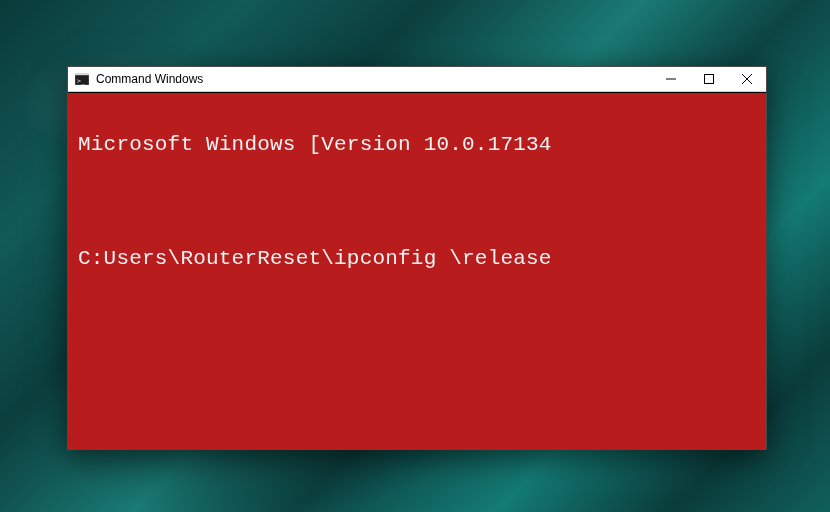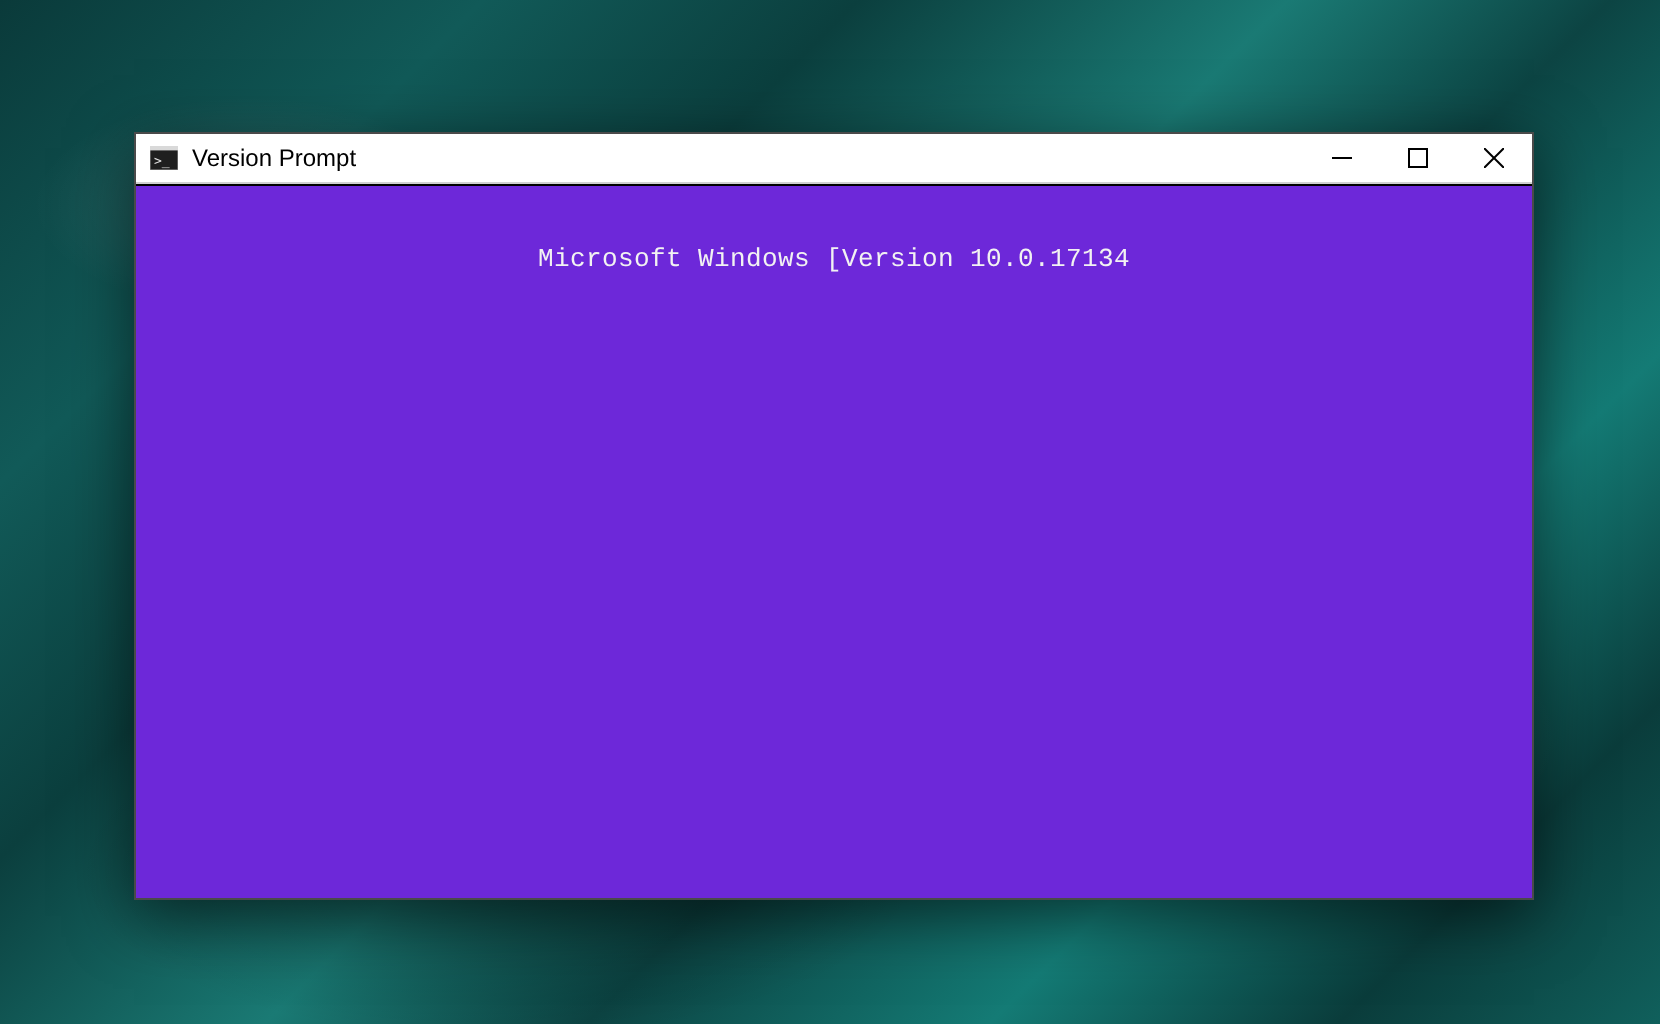--- a/index.html
+++ b/index.html
@@ -33,43 +33,43 @@
   .title-text{
     font-size:12px;color:#000;flex:0 0 auto;line-height:24px;
   }
   .title-spacer{flex:1 1 auto}
   .win-btn{
     width:38px;height:24px;display:flex;align-items:center;justify-content:center;
     color:#000;
   }
   .win-btn svg{display:block}
   .terminal{
-    flex:1 1 auto;background:#6d28d9;color:#f2f2f2;
-    font-family:Consolas,"Courier New",monospace;font-size:13px;
+    flex:1 1 auto;background:#b91c1c;color:#f2f2f2;
+    font-family:Consolas,"Courier New",monospace;font-size:21px;
     line-height:1.35;padding:10px 10px;letter-spacing:0.2px;
-    white-space:pre;overflow:hidden;border-top:1px solid #000;text-align:center;
+    white-space:pre;overflow:hidden;border-top:1px solid #000;
   }
   .blank-line{height:1.35em}
 </style>
 </head>
 <body>
 
 <div class="desktop">
 
   <div class="window">
 
     <div class="titlebar">
       <span class="app-icon">
         <svg width="14" height="12" viewBox="0 0 14 12">
           <rect x="0" y="0" width="14" height="12" fill="#1f1f1f" stroke="#888" stroke-width="0.6"></rect>
           <rect x="0" y="0" width="14" height="2.2" fill="#d9d9d9"></rect>
           <text x="2" y="9.5" font-family="Consolas,monospace" font-size="6.5" fill="#eaeaea">&gt;_</text>
         </svg>
       </span>
-      <span class="title-text">Version Prompt</span>
+      <span class="title-text">Command Windows</span>
       <span class="title-spacer"></span>
       <div class="win-btn">
         <svg width="10" height="10" viewBox="0 0 10 10">
             <line x1="0" y1="5" x2="10" y2="5" stroke="currentColor" stroke-width="1"></line>
           </svg>
       </div>
       <div class="win-btn">
         <svg width="10" height="10" viewBox="0 0 10 10">
             <rect x="0.5" y="0.5" width="9" height="9" fill="none" stroke="currentColor" stroke-width="1"></rect>
           </svg>
@@ -78,17 +78,18 @@
         <svg width="10" height="10" viewBox="0 0 10 10">
           <line x1="0" y1="0" x2="10" y2="10" stroke="currentColor" stroke-width="1"></line>
           <line x1="10" y1="0" x2="0" y2="10" stroke="currentColor" stroke-width="1"></line>
         </svg>
       </div>
     </div>
 
     <div class="terminal">
 <div>Microsoft Windows [Version 10.0.17134</div>
 <div class="blank-line"></div>
+<div>C:Users\RouterReset\ipconfig \release</div>
     </div>
 
   </div>
 
 </div>
 
 </body></html>

